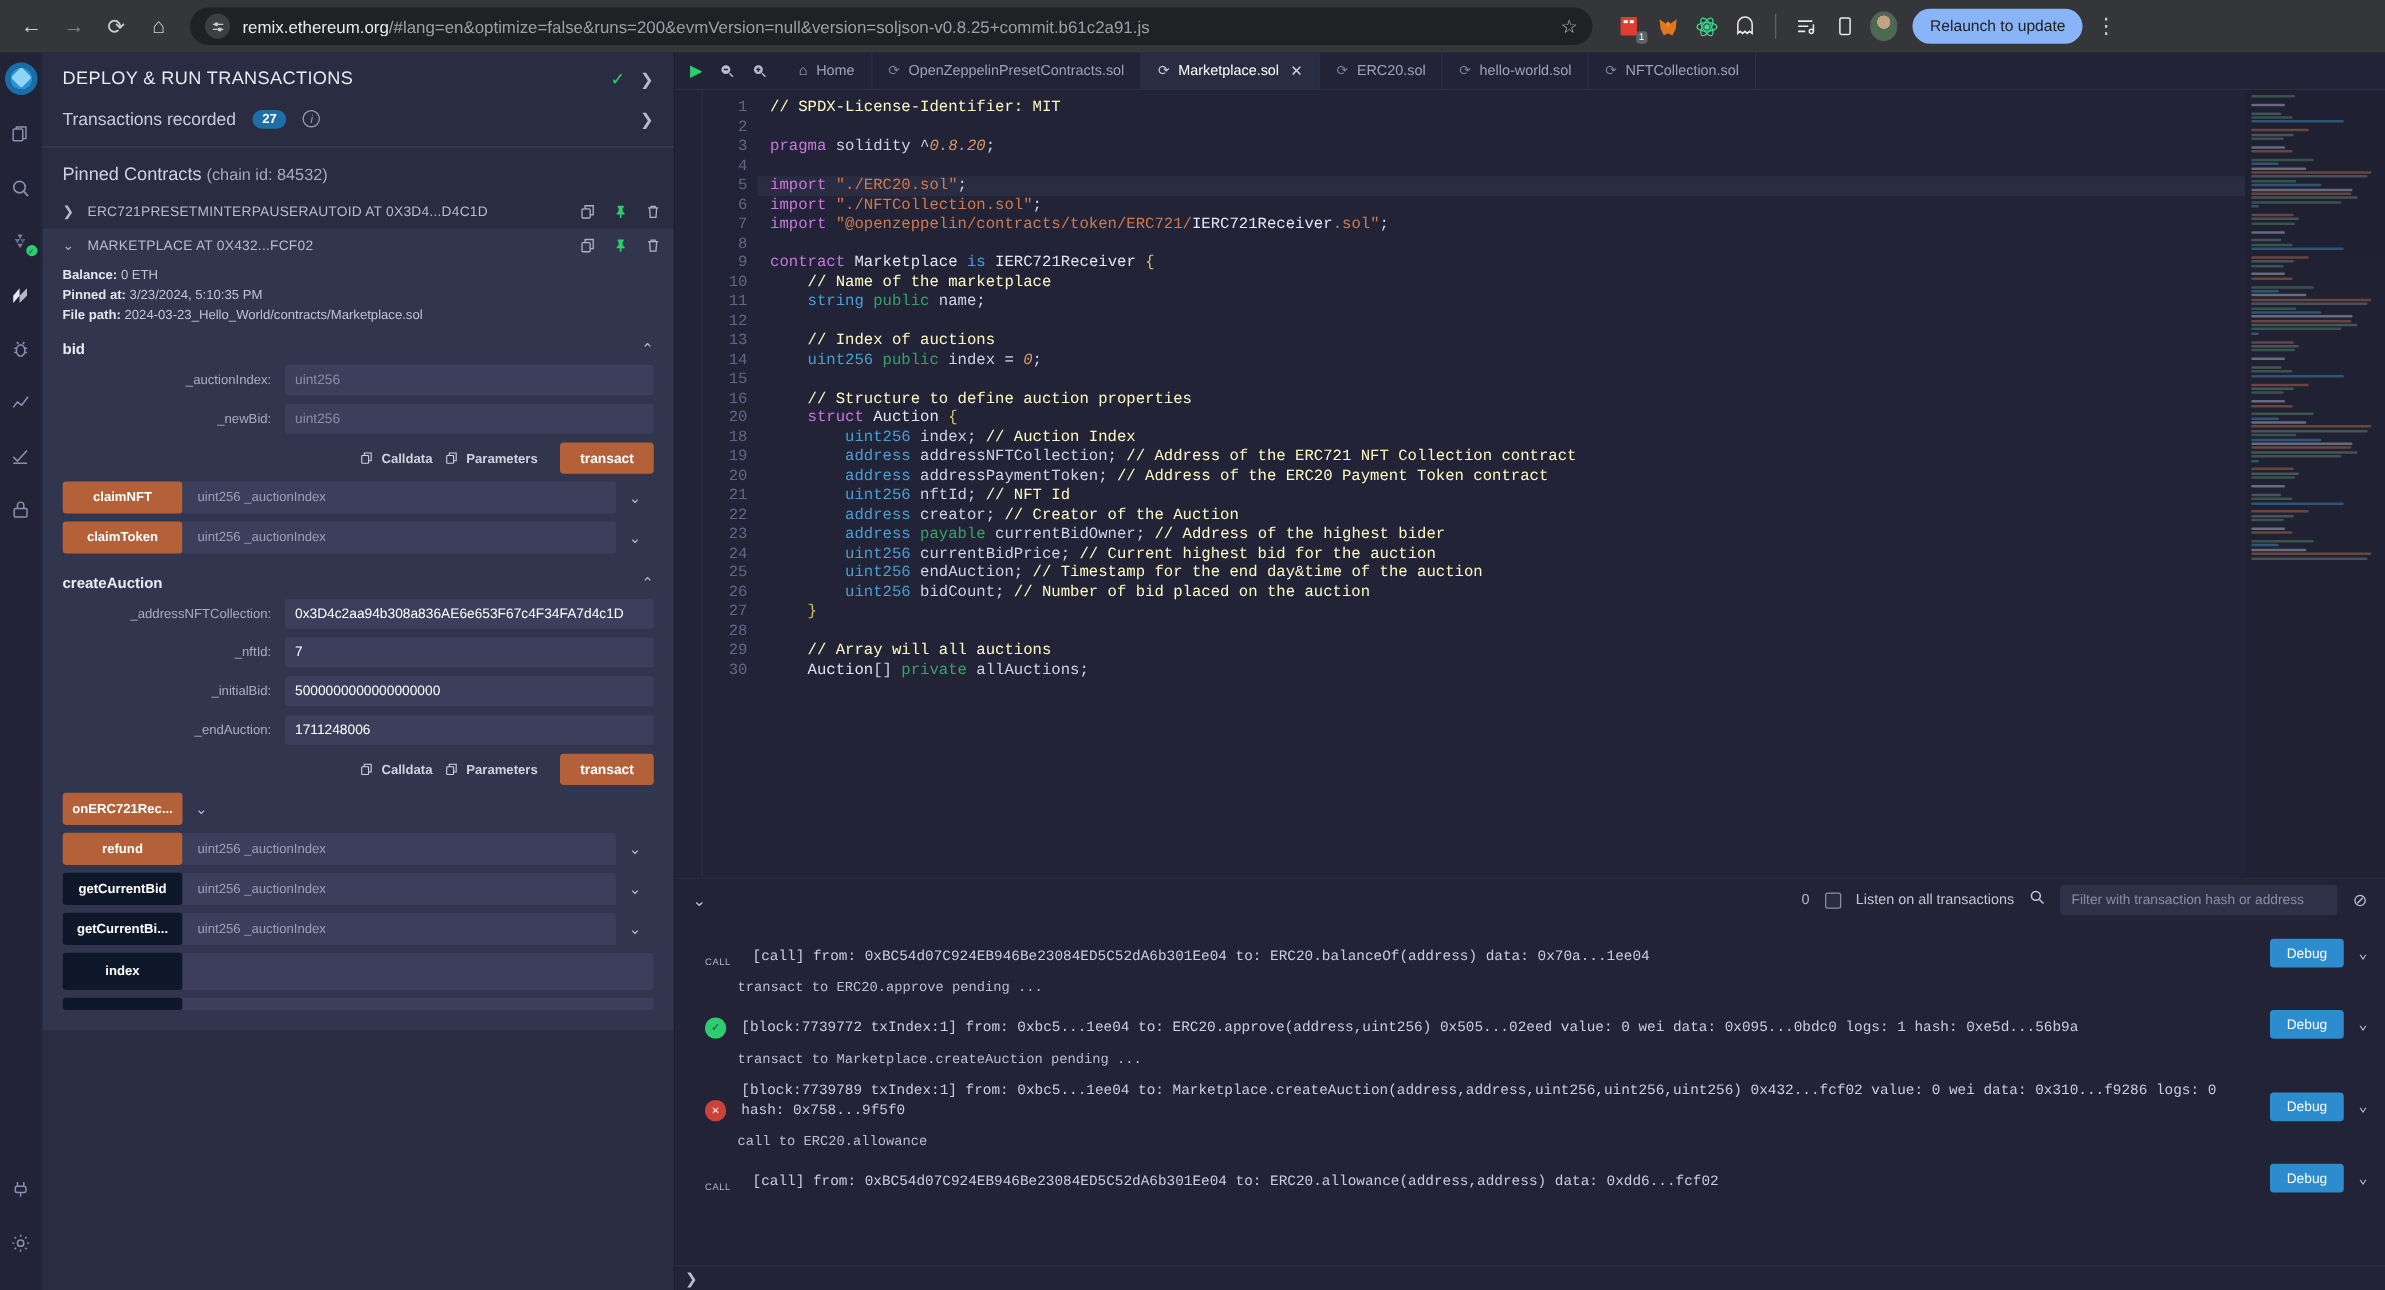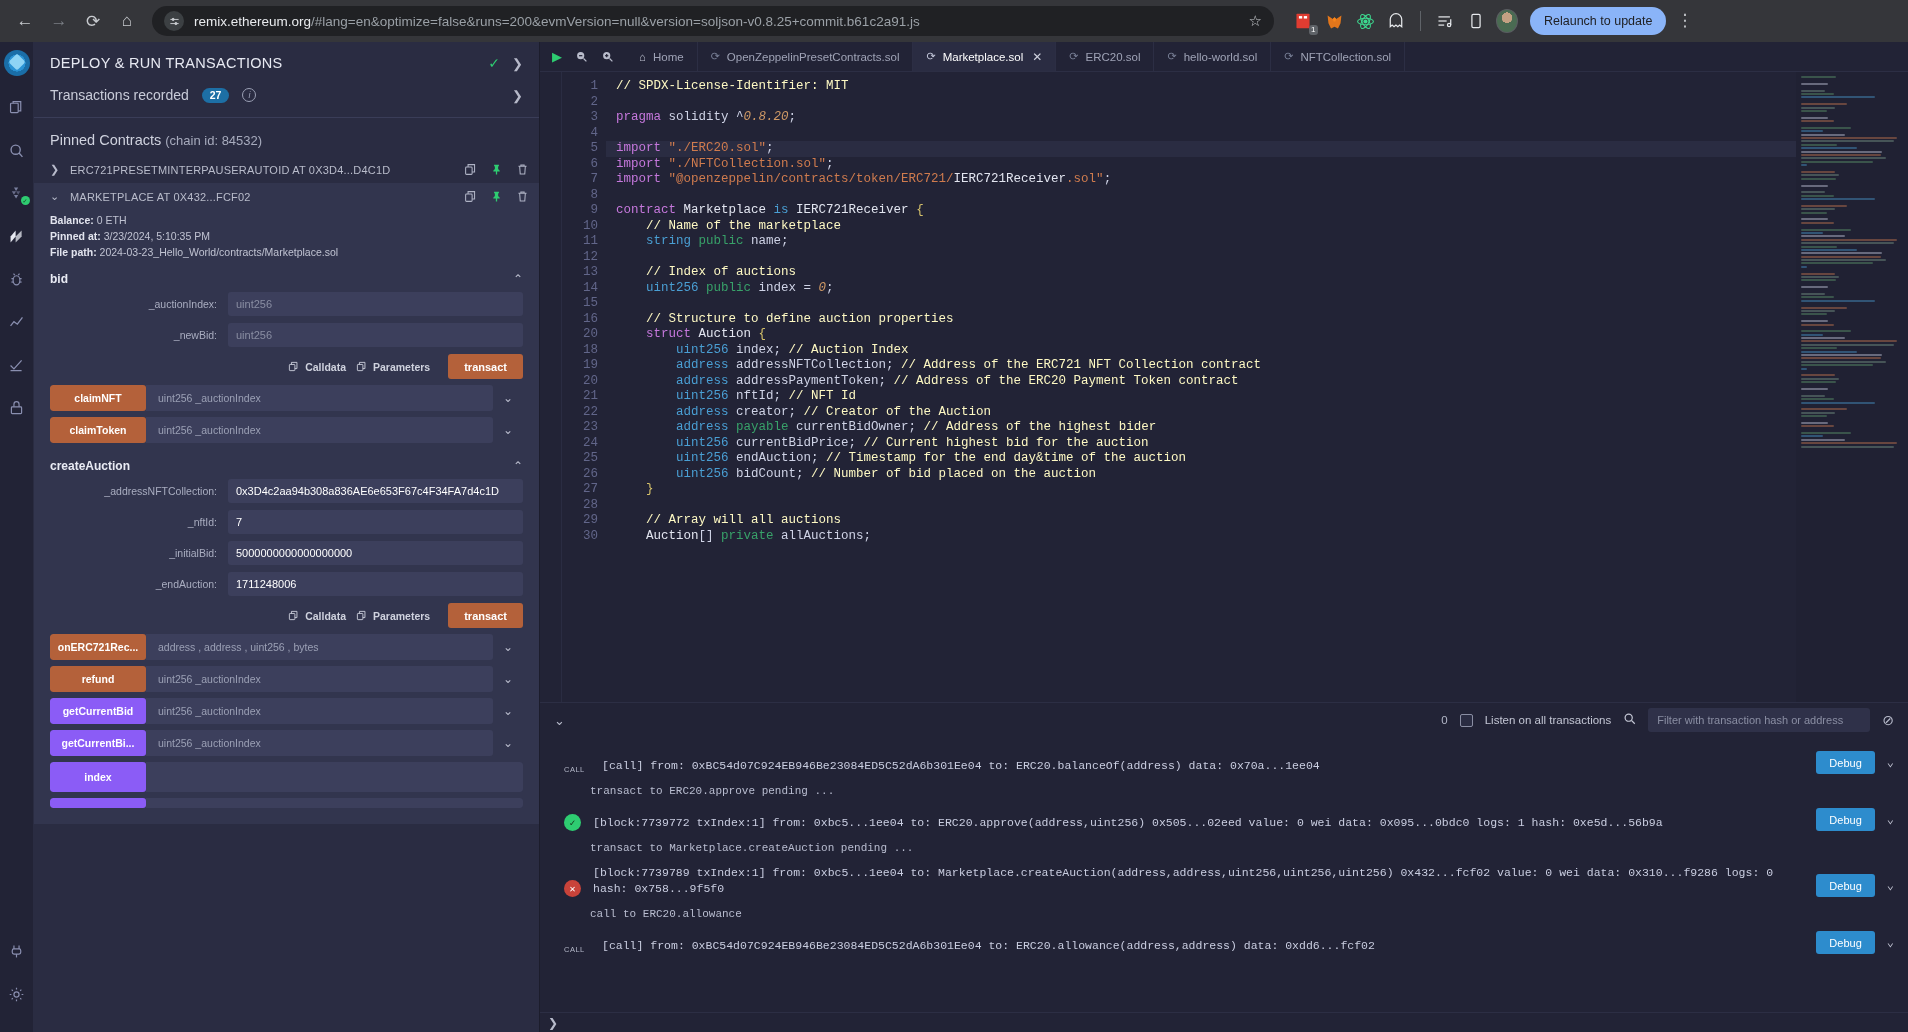--- a/index.html
+++ b/index.html
@@ -191,21 +191,21 @@
   .fn-bar {
     display: flex; align-items: stretch; margin-bottom: 6px; background: #3c3f5c;
     border-radius: 3px; overflow: hidden; height: 26px;
   }
   .fn-btn {
     flex: 0 0 96px; display: flex; align-items: center; justify-content: center;
     font-size: 10.5px; font-weight: bold; color: #fff; cursor: pointer;
     border-radius: 3px 0 0 3px;
   }
   .fn-btn.warm { background: #b4613a; }
-  .fn-btn.cool { background: #8b5cf6; }
+  .fn-btn.cool { background: #0f172a; }
   .fn-args {
     flex: 1; display: flex; align-items: center; padding-left: 12px;
     font-size: 10.5px; color: #9ba0b5;
   }
   .fn-expand {
     flex: 0 0 30px; display: flex; align-items: center; justify-content: center;
     color: #b8bbcb; font-size: 12px; cursor: pointer;
   }
   .fn-bar.solo { background: transparent; }
   .fn-bar.solo .fn-btn { border-radius: 3px; }
@@ -656,21 +656,20 @@
                   <path d="M5 5 V2 h8 v9 h-3"></path>
                 </svg>
               <span>Parameters</span>
             </span>
             <button class="transact-btn">transact</button>
           </div>
         </div>
 
         <div class="fn-bar solo">
           <div class="fn-btn warm">onERC721Rec...</div>
-          <div class="fn-args">address , address , uint256 , bytes</div>
           <div class="fn-expand">⌄</div>
         </div>
         <div class="fn-bar solo">
           <div class="fn-btn warm">refund</div>
           <div class="fn-args">uint256 _auctionIndex</div>
           <div class="fn-expand">⌄</div>
         </div>
         <div class="fn-bar solo">
           <div class="fn-btn cool">getCurrentBid</div>
           <div class="fn-args">uint256 _auctionIndex</div>

